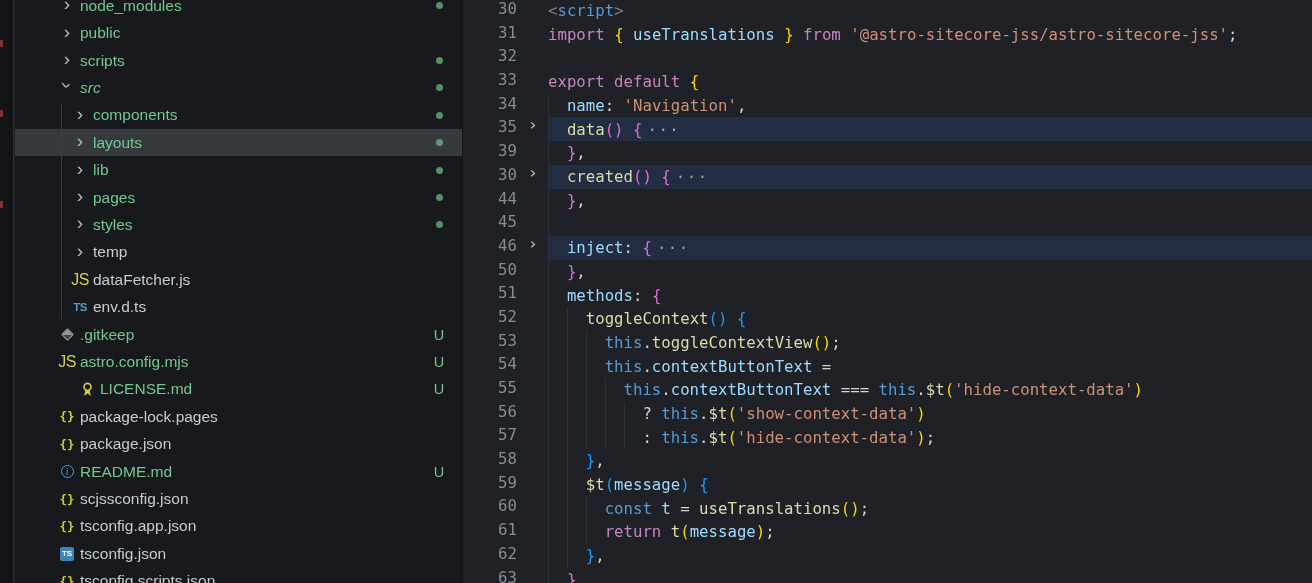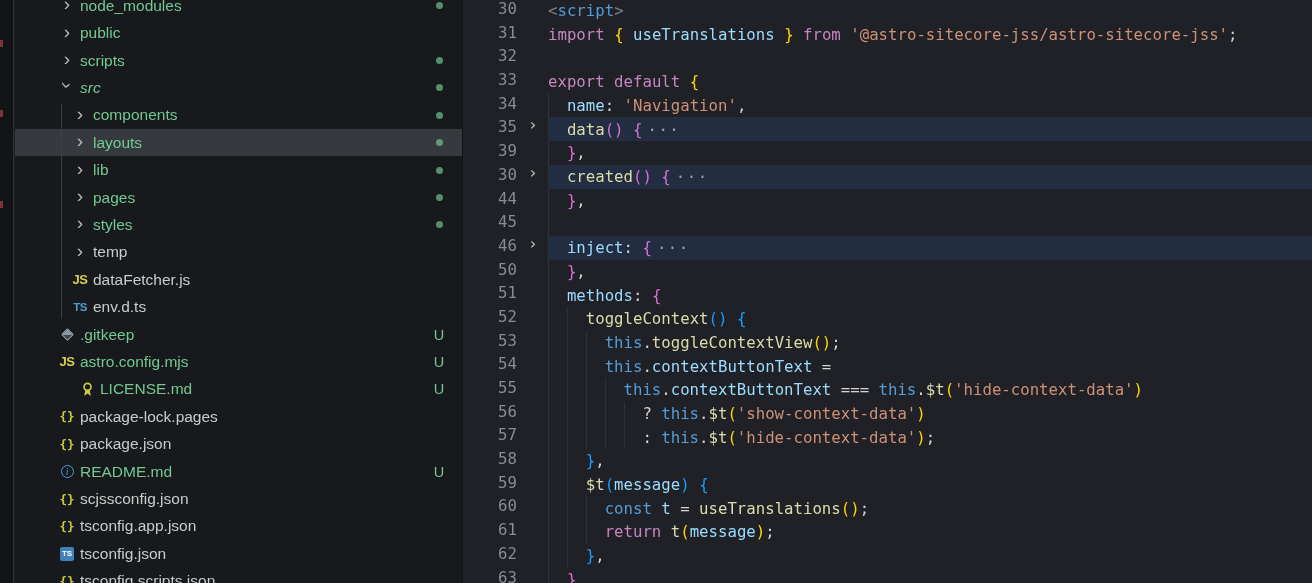--- a/index.html
+++ b/index.html
@@ -13,21 +13,21 @@
   
   .sidebar{position:absolute;left:15px;top:0;width:447px;height:100%;background:var(--sidebar-bg,#17191c);overflow:hidden}
   .tree{margin-top:-8px;position:relative}
   .trow{display:flex;align-items:center;height:27.42px;font-size:15.5px;color:#c9cdca;position:relative;cursor:pointer}
   .trow.sel{background:var(--selected-row,#36393e)}
   .icel{width:20px;flex:none;display:inline-flex;justify-content:center;align-items:center}
   .tlabel{margin-left:3px;white-space:nowrap}
   .tlabel.green{color:var(--untracked-green,#73C991)}
   .chev{color:#b6bdb7;font-size:19px;line-height:1;display:inline-block;transform:translateY(-2px)}
   .chev.down{transform:rotate(90deg) translateX(-2px)}
-  .ic-js{color:var(--js-icon,#d6cf4b);font-weight:bold;font-size:13px;letter-spacing:-.5px}
+  .ic-js{color:var(--js-icon,#d6cf4b);font-weight:normal;font-size:16px;letter-spacing:-.5px}
   .ic-ts{color:var(--ts-icon,#4f9cc9);font-weight:bold;font-size:11.5px;letter-spacing:-.5px}
   .ic-json{color:var(--json-icon,#cbcb41);font-weight:bold;font-size:12.5px;font-family:"DejaVu Sans Mono",monospace}
   .ic-tsb{background:#3d83b8;color:#fff;font-weight:bold;font-size:8px;width:14px;height:14px;border-radius:2px;display:inline-flex;align-items:center;justify-content:center}
   .ic-info{width:13px;height:13px;border:1.3px solid var(--info-icon,#4d9fd8);color:var(--info-icon,#4d9fd8);border-radius:50%;font-size:9.5px;display:inline-flex;align-items:center;justify-content:center;font-family:"Liberation Serif",serif;font-style:italic}
   .ic-git{width:9px;height:9px;border:1px solid #9aa7b0;background:linear-gradient(135deg,#8d99a2 50%,#3e474e 50%);transform:rotate(45deg);border-radius:1px}
   .bcell{margin-left:auto;margin-right:16px;width:14px;display:inline-flex;justify-content:center;align-items:center;flex:none}
   .dot{width:7px;height:7px;border-radius:50%;background:var(--untracked-green,#73C991);opacity:.68}
   .ubadge{color:var(--untracked-green,#73C991);font-size:14.5px}
   .tguide{position:absolute;left:46px;width:1px;background:#3a3f44}
 

